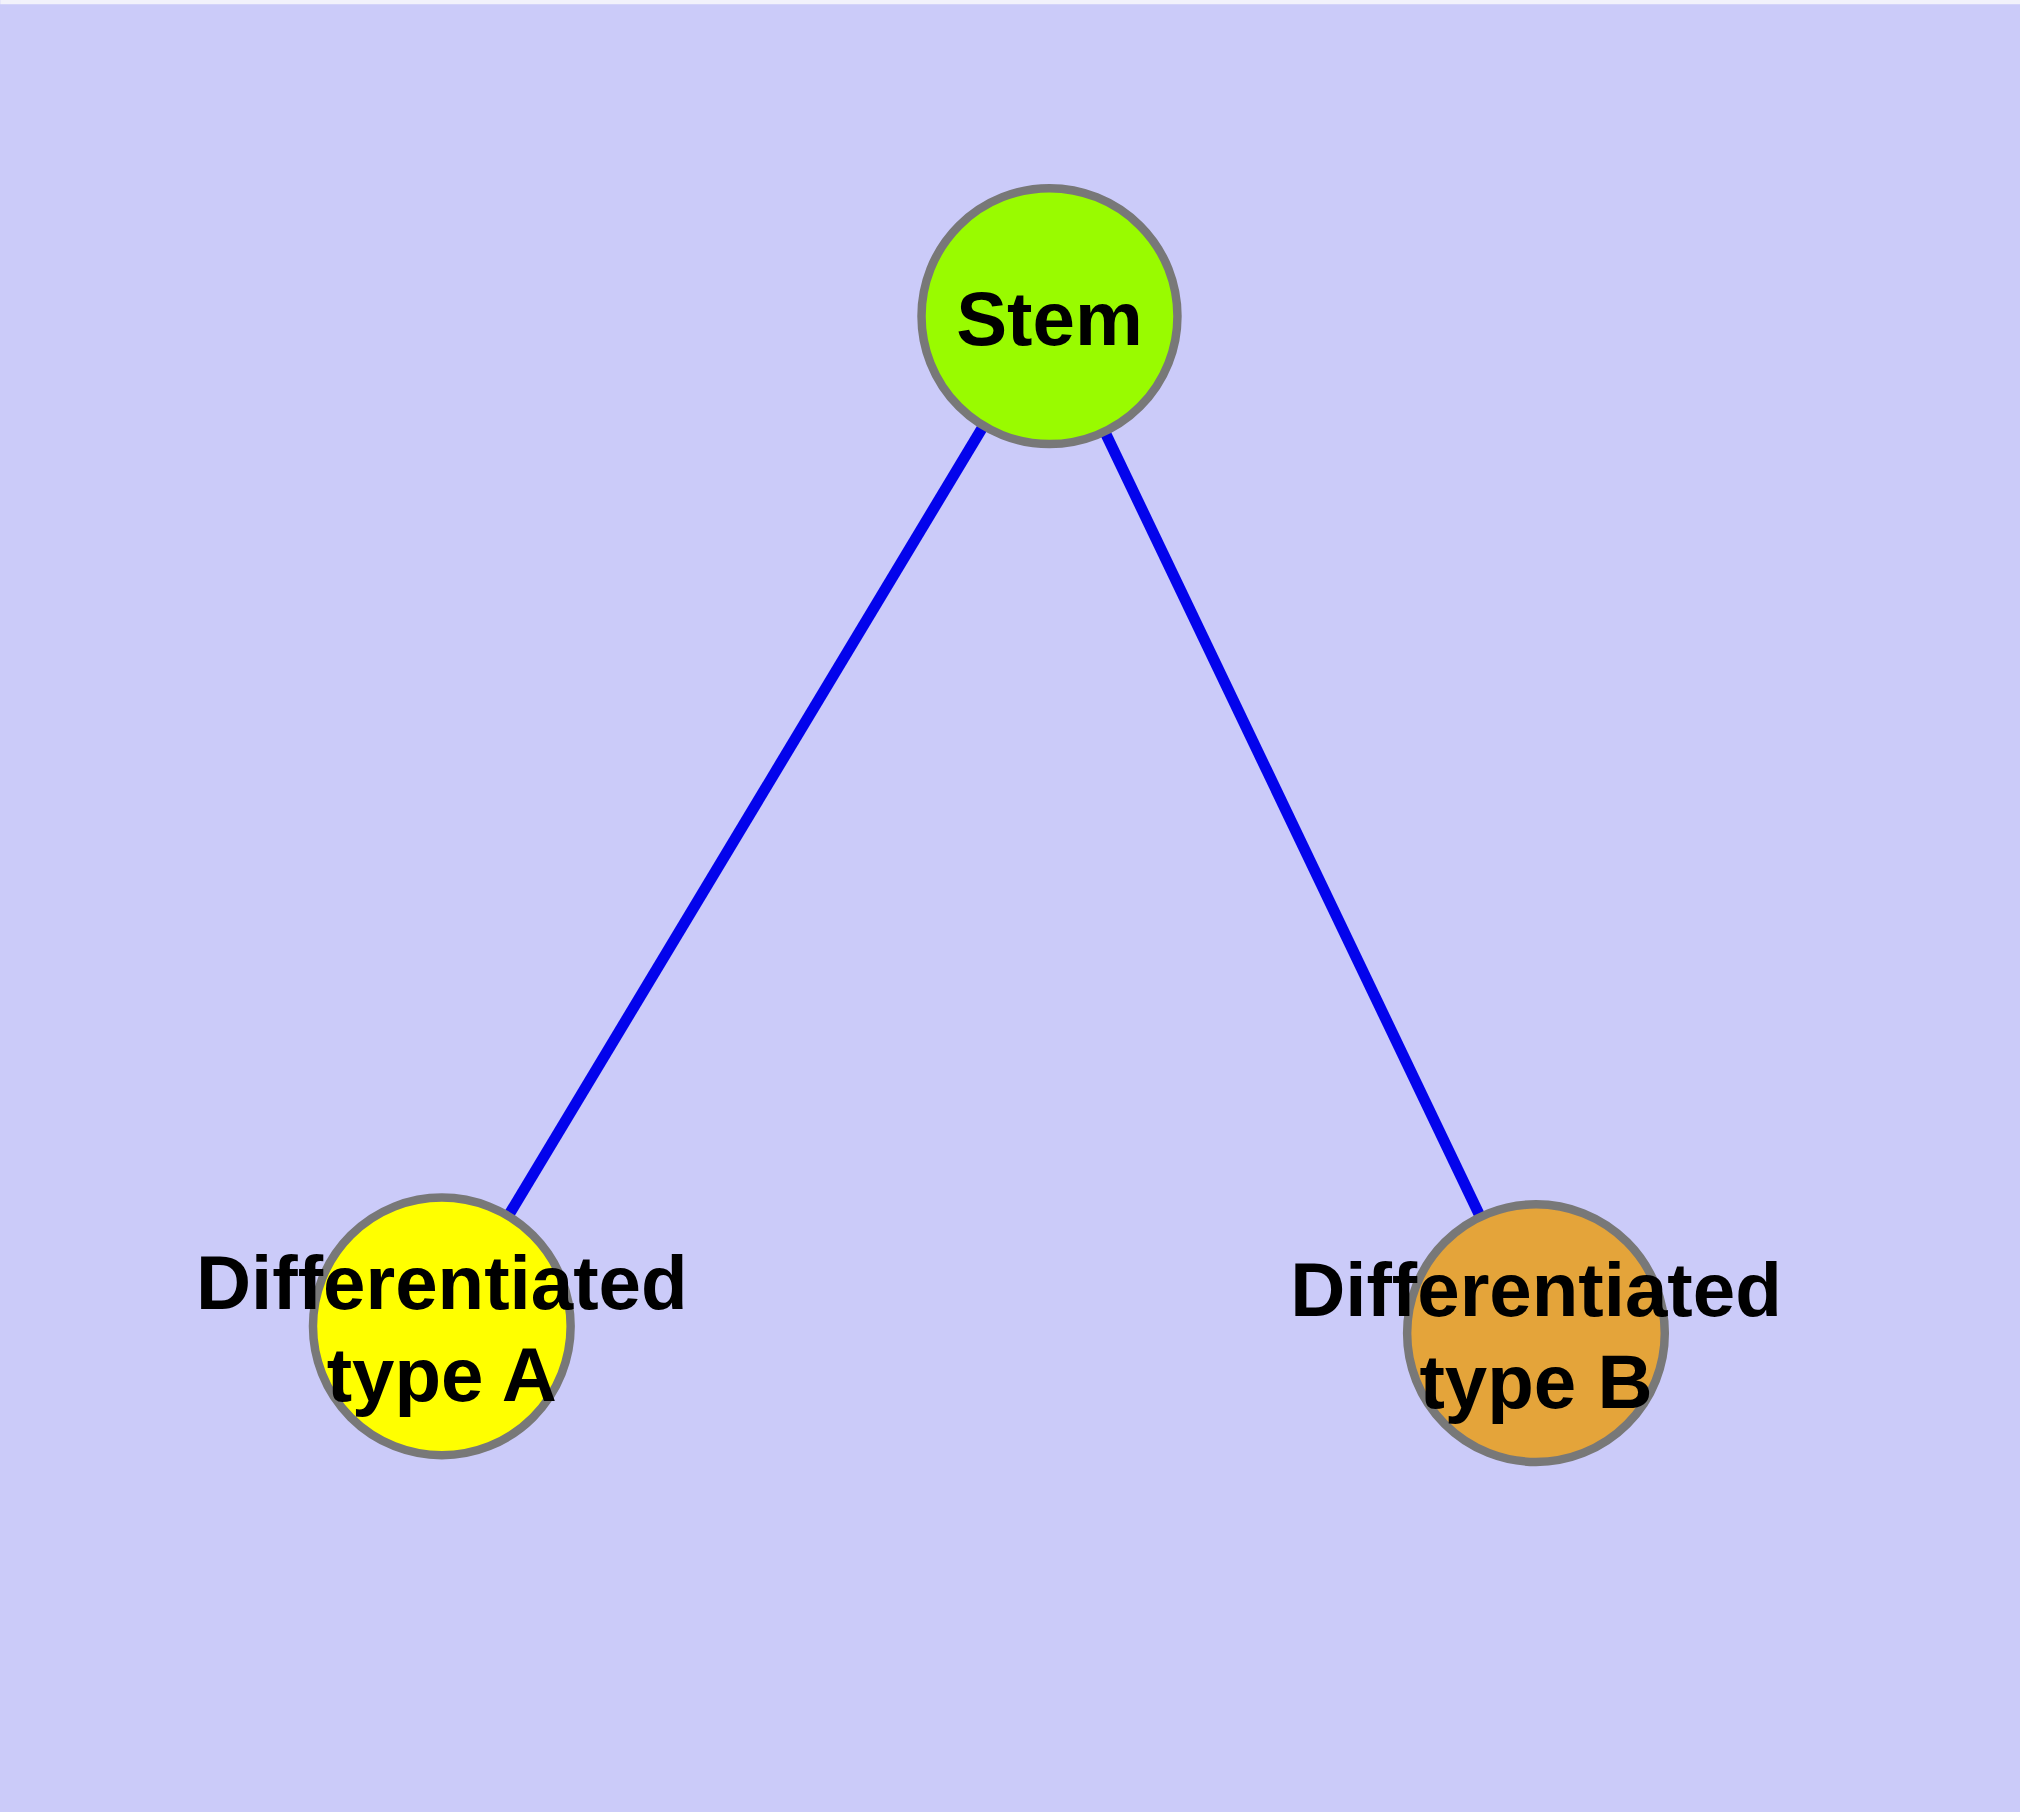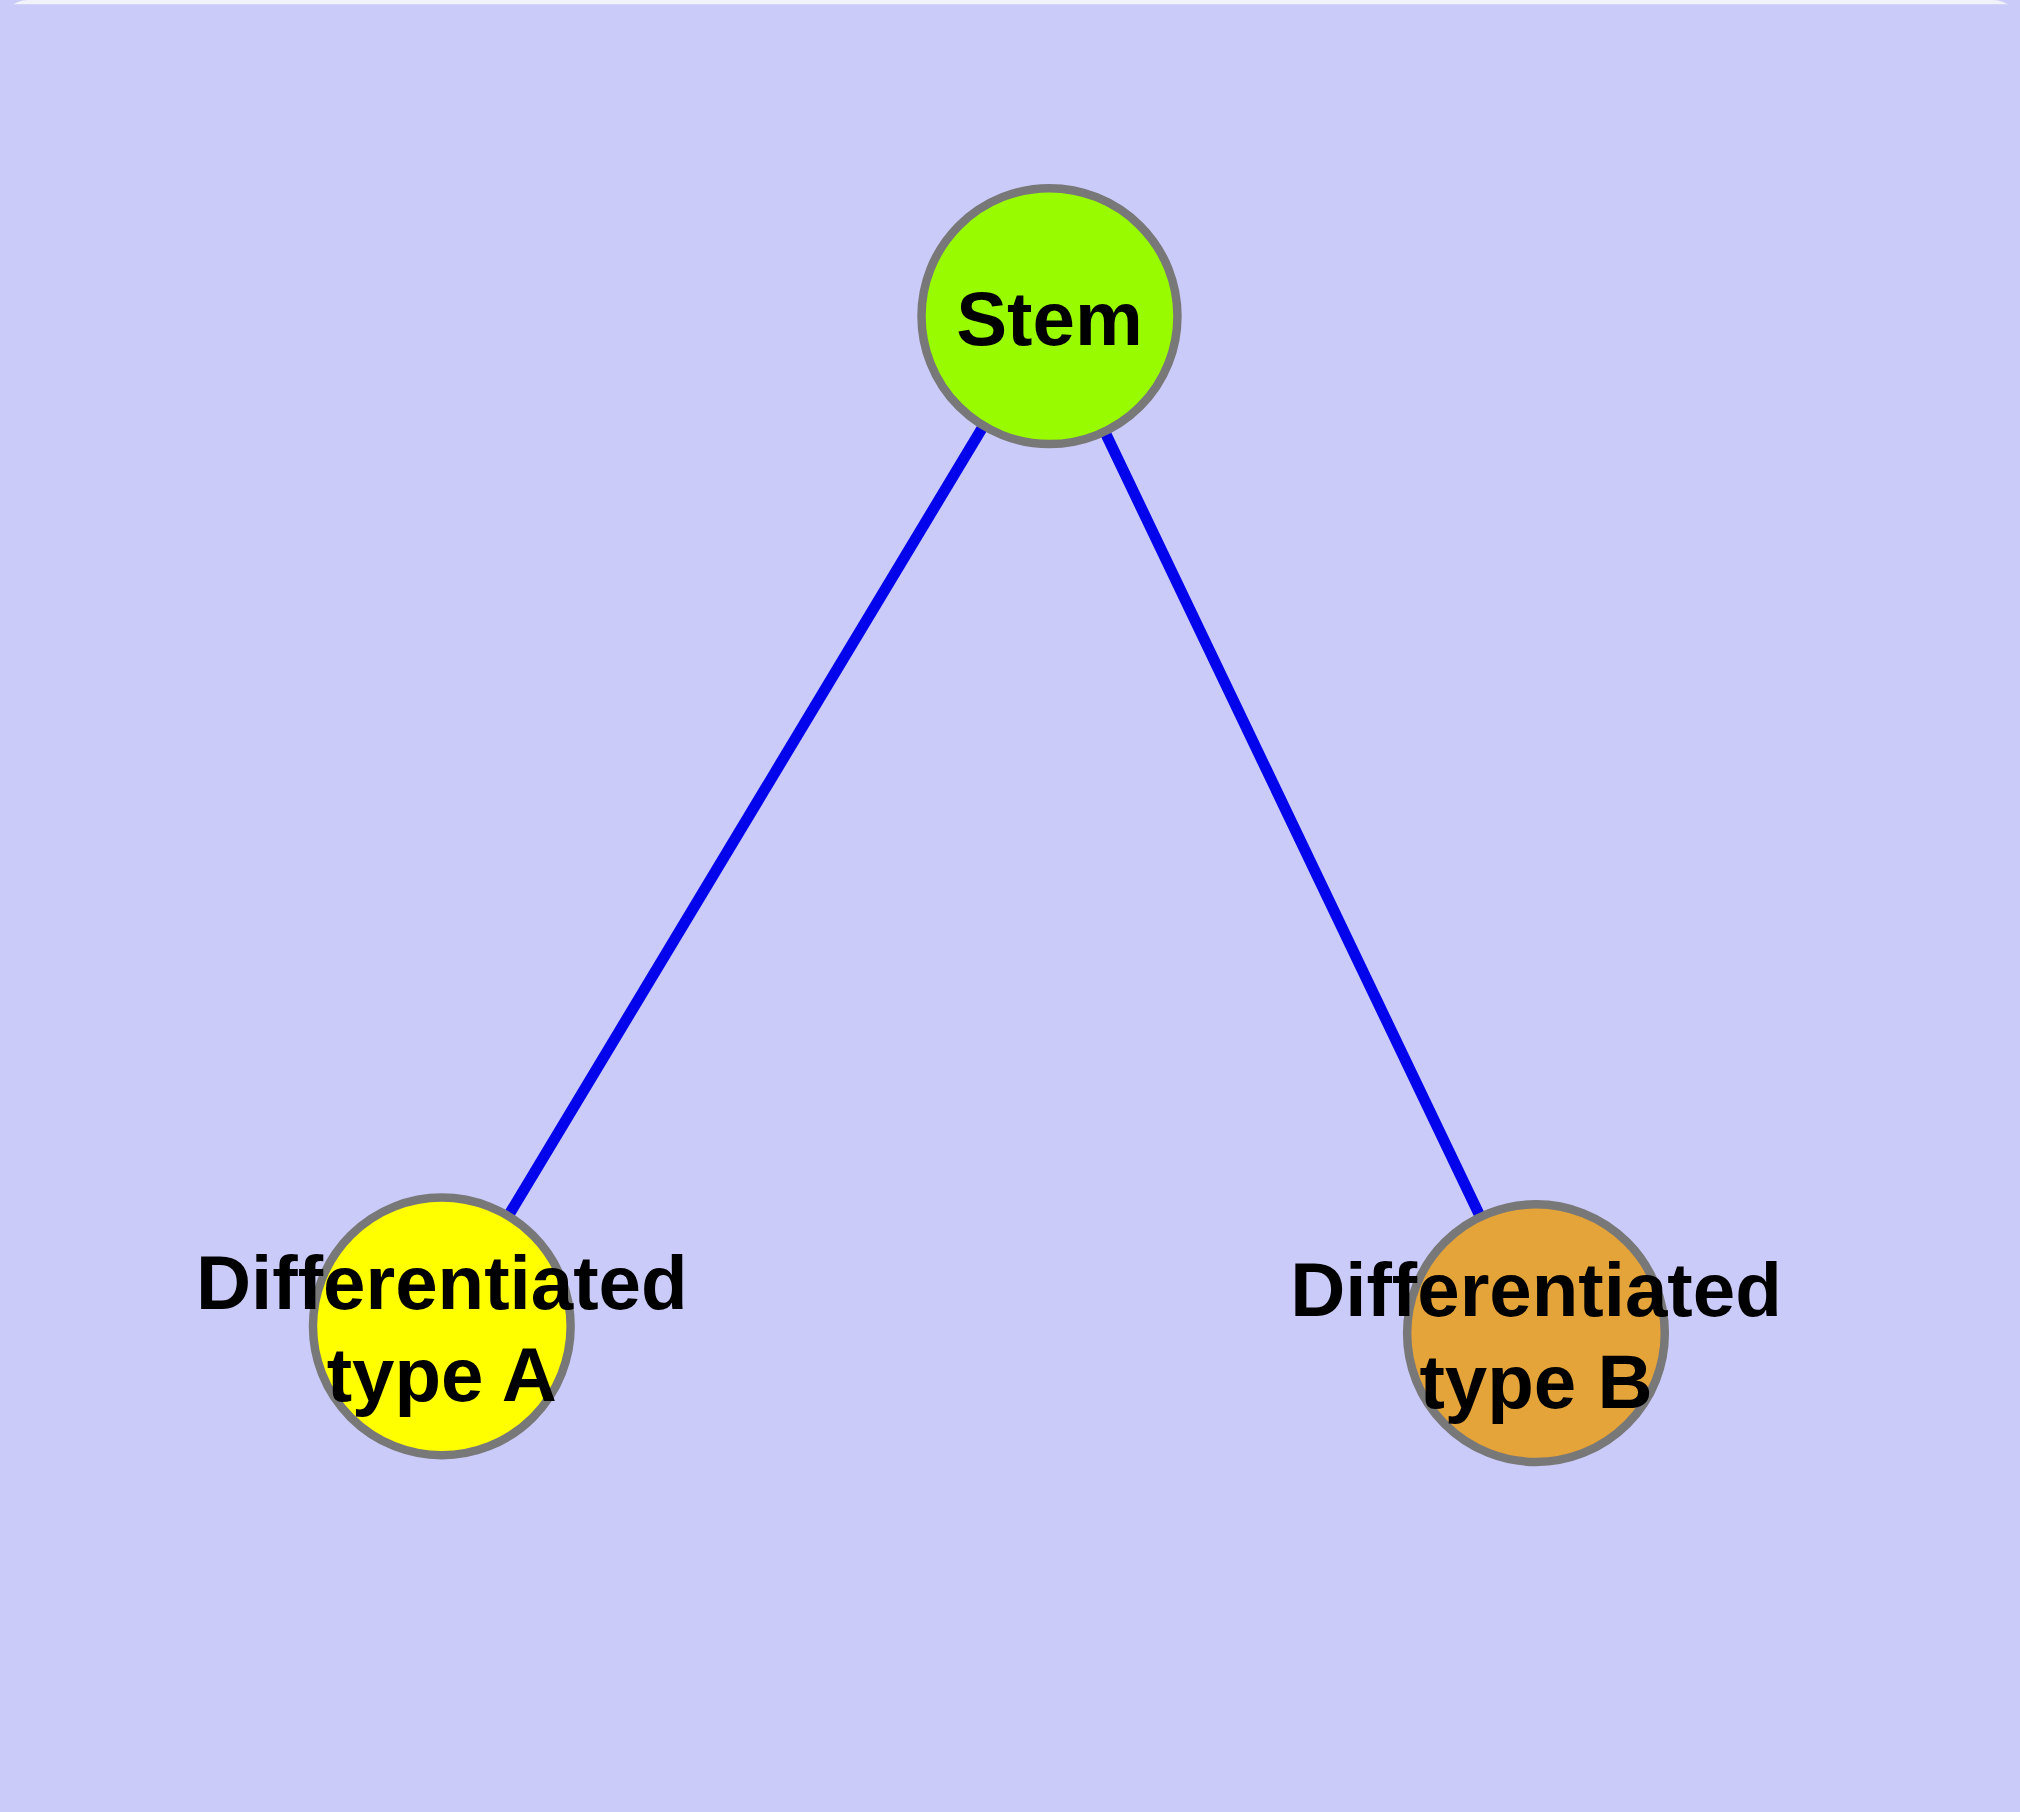--- a/index.html
+++ b/index.html
@@ -5,21 +5,20 @@
   html, body {
     margin: 0;
     padding: 0;
     background: #CBCBF9;
   }
   .stage {
     position: relative;
     width: 2021px;
     height: 1812px;
     overflow: hidden;
-    border-radius: 28px;
   }
   svg.graph {
     display: block;
     width: 2021px;
     height: 1812px;
   }
   svg.graph text {
     font-family: "Liberation Sans", sans-serif;
     font-weight: bold;
   }

